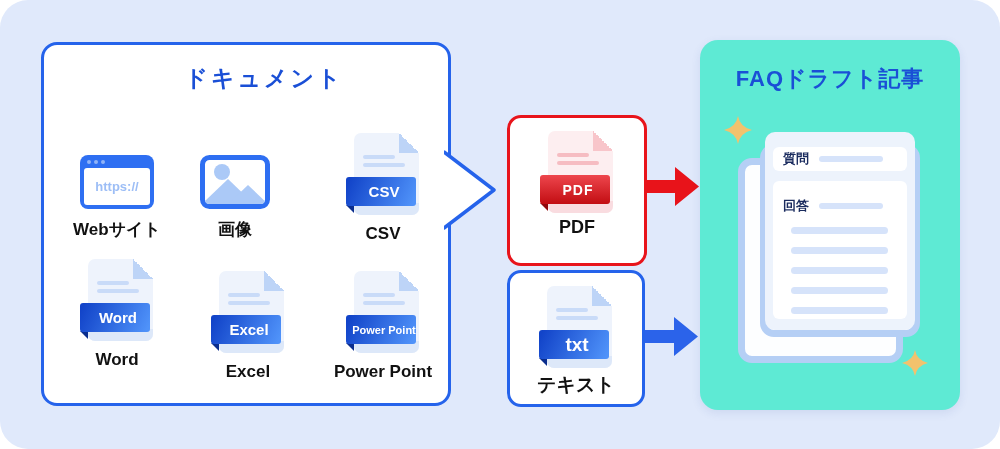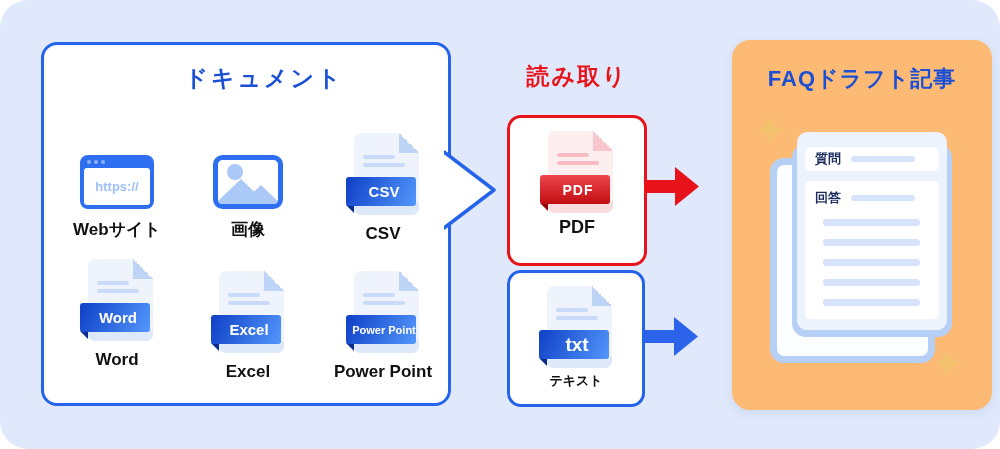--- a/index.html
+++ b/index.html
@@ -50,32 +50,32 @@
               font-size:23px;font-weight:bold;letter-spacing:2px;color:#e8141b;}
   .read-box{position:absolute;background:#fff;box-sizing:border-box;border-radius:14px;
             display:flex;flex-direction:column;align-items:center;}
   .pdf-box{left:507px;top:115px;width:140px;height:151px;border:3.5px solid #e8141b;}
   .txt-box{left:507px;top:270px;width:138px;height:137px;border:3.5px solid #2563eb;}
   .read-box .file-icon{margin-top:13px;}
   .read-label{font-size:18px;font-weight:bold;color:#111;margin-top:4px;white-space:nowrap;}
   .flow-arrow{position:absolute;}
 
   
-  .faq-panel{position:absolute;left:700px;top:40px;width:260px;height:370px;background:#fdba74;border-radius:18px;
-             box-shadow:0 3px 10px rgba(40,70,150,.10);margin-left:32px;}
+  .faq-panel{position:absolute;left:700px;top:40px;width:260px;height:370px;background:#5eead4;border-radius:18px;
+             box-shadow:0 3px 10px rgba(40,70,150,.10);}
   .faq-title{text-align:center;margin-top:24px;font-size:22px;font-weight:bold;letter-spacing:1px;color:#1a4fd6;}
   .sparkle{position:absolute;z-index:4;}
   .page{position:absolute;box-sizing:border-box;}
   .page3{left:38px;top:118px;width:165px;height:205px;background:#fdfeff;border:7px solid #b5cff5;border-radius:14px;z-index:1;}
   .page2{left:60px;top:104px;width:160px;height:193px;background:#fdfeff;border:7px solid #b5cff5;border-radius:14px;z-index:2;}
   .page1{left:65px;top:92px;width:150px;height:198px;background:#edf3fc;border-radius:10px;z-index:3;}
   .q-row{position:absolute;left:8px;top:15px;width:134px;height:24px;background:#fff;border-radius:6px;
          display:flex;align-items:center;gap:10px;padding-left:10px;box-sizing:border-box;}
   .a-box{position:absolute;left:8px;top:49px;width:134px;height:138px;background:#fff;border-radius:6px;box-sizing:border-box;}
-  .a-row{display:flex;align-items:center;gap:10px;padding:8px 0 0 10px;}
+  .a-row{display:flex;align-items:center;gap:10px;padding:16px 0 0 10px;}
   .faq-tag{font-size:13px;font-weight:800;color:#1a2b5e;white-space:nowrap;}
   .pill{height:6px;width:64px;border-radius:3px;background:#d6e3fa;}
   .a-pill{height:7px;width:97px;border-radius:3.5px;background:#d6e3fa;margin:13px 0 0 18px;}
   .a-pill.first{margin-top:12px;}
 </style>
 </head>
 <body>
 
 <div class="canvas">
 
@@ -89,21 +89,21 @@
           <span class="browser-dot"></span>
           <span class="browser-dot"></span>
         </div>
         <div class="browser-body">
           <span class="browser-url">https://</span>
         </div>
       </div>
       <div class="cell-label">Webサイト</div>
     </div>
 
-    <div class="cell" style="left:139px;top:96px;justify-content:center;">
+    <div class="cell" style="left:126px;top:96px;justify-content:center;">
       <svg width="70" height="54" viewBox="0 0 70 54" style="margin-top:14px;">
         <defs>
             <clipPath id="imgclip">
               <rect x="5" y="5" width="60" height="44" rx="4"></rect>
             </clipPath>
           </defs>
         <rect x="2.5" y="2.5" width="65" height="49" rx="7" fill="#ffffff" stroke="#2e6ff2" stroke-width="5"></rect>
         <g clip-path="url(#imgclip)">
           <circle cx="22" cy="17" r="8" fill="#abc9f7"></circle>
           <polygon points="2,49 28,24 54,49" fill="#abc9f7"></polygon>
@@ -164,21 +164,20 @@
       </div>
       <div class="cell-label">Power Point</div>
     </div>
 
     <svg class="pointer" width="54" height="84" viewBox="0 0 54 84">
       <polygon points="0,4 50,42 0,80" fill="#ffffff"></polygon>
       <path d="M0,4 L50,42 L0,80" fill="none" stroke="#2563eb" stroke-width="3.5" stroke-linejoin="round" stroke-linecap="round"></path>
     </svg>
   </div>
 
-  <div class="read-title">読み取り</div>
 
   <div class="read-box pdf-box">
     <div class="file-icon red">
       <div class="file-doc"></div>
       <div class="file-strip"></div>
       <div class="file-line l1"></div>
       <div class="file-line l2"></div>
       <div class="file-fold"></div>
       <div class="ribbon-fold"></div>
       <div class="file-ribbon">PDF</div>
@@ -193,21 +192,21 @@
   <div class="read-box txt-box">
     <div class="file-icon">
       <div class="file-doc"></div>
       <div class="file-strip"></div>
       <div class="file-line l1"></div>
       <div class="file-line l2"></div>
       <div class="file-fold"></div>
       <div class="ribbon-fold"></div>
       <div class="file-ribbon" style="font-size:19px;">txt</div>
     </div>
-    <div class="read-label" style="font-size:13px;">テキスト</div>
+    <div class="read-label" style="font-size:19px;">テキスト</div>
   </div>
 
   <svg class="flow-arrow" style="left:645px;top:316px;" width="54" height="41" viewBox="0 0 54 41">
     <polygon points="0,14 29,14 29,1 53,20.5 29,40 29,27 0,27" fill="#2b63ea"></polygon>
   </svg>
 
   <div class="faq-panel">
     <div class="faq-title">FAQドラフト記事</div>
 
     <svg class="sparkle" style="left:24px;top:76px;" width="28" height="28" viewBox="0 0 26 26">

